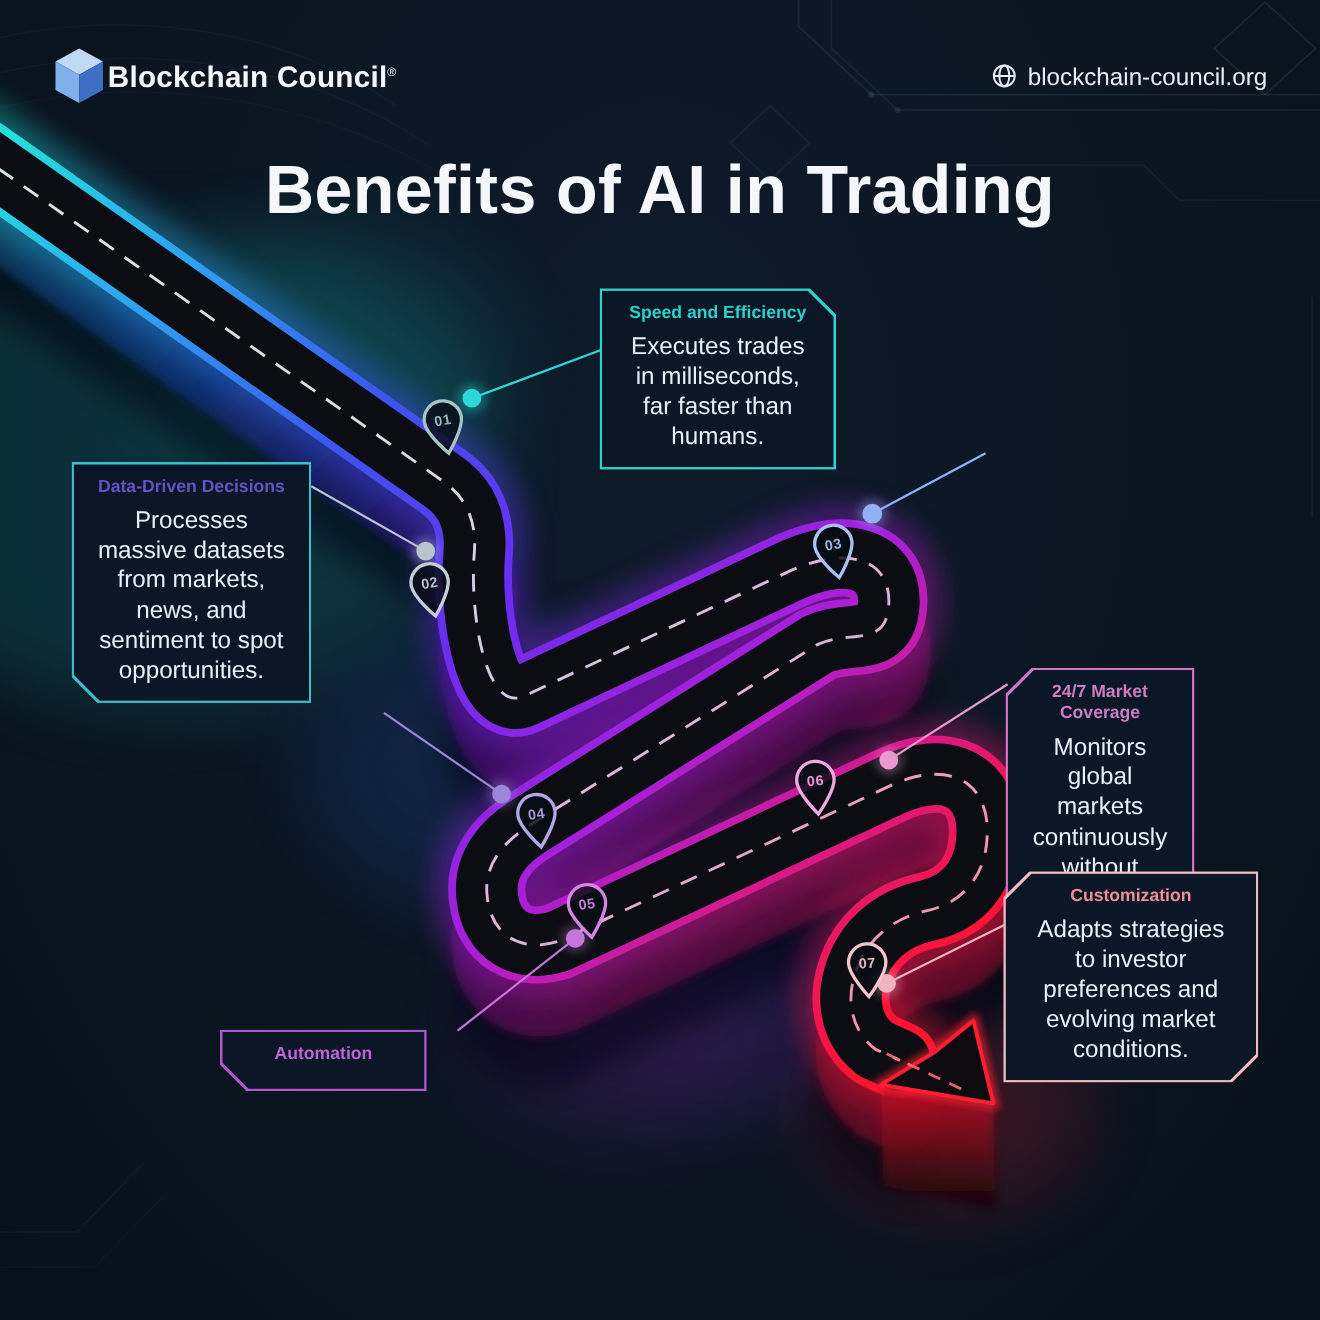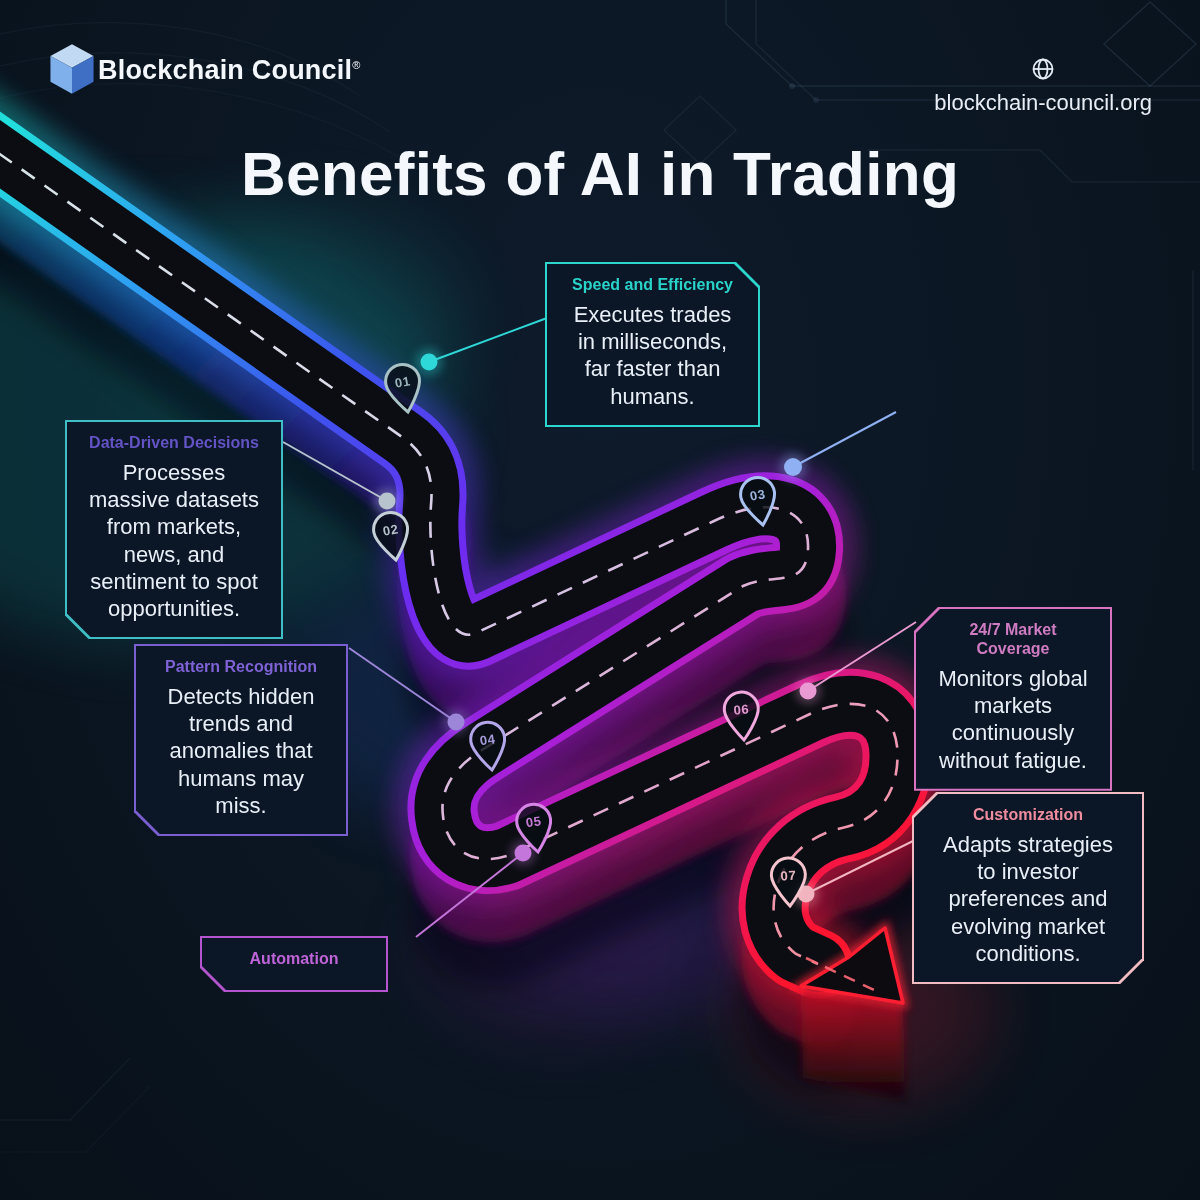--- a/index.html
+++ b/index.html
@@ -3,21 +3,21 @@
 <meta charset="utf-8">
 <style>
   html,body{margin:0;padding:0;background:#05080d;}
   .stage{position:relative;width:1200px;height:1200px;overflow:hidden;
          background:radial-gradient(ellipse at 50% 32%, #0e1b2b 0%, #0b1622 55%, #081019 100%);
          font-family:"Liberation Sans","DejaVu Sans",sans-serif;}
   .stage svg.scene{position:absolute;inset:0;z-index:1;}
   .hdr{position:absolute;top:42px;left:46px;display:flex;align-items:center;z-index:3;}
   .brand{color:#f4f7fb;font-size:27px;font-weight:700;letter-spacing:.2px;}
   .brand sup{font-size:11px;font-weight:400;vertical-align:super;}
-  .site{position:absolute;top:57px;right:48px;display:flex;align-items:center;gap:9px;z-index:3;flex-direction:column;}
+  .site{position:absolute;top:57px;right:48px;display:flex;gap:9px;z-index:3;}
   .site .txt{color:#e9eef6;font-size:22px;font-weight:500;}
   .title{position:absolute;top:138px;left:0;width:100%;text-align:center;z-index:3;
          color:#f4f7fb;font-size:62px;font-weight:700;letter-spacing:.3px;margin:0;}
   
   .callout{position:absolute;z-index:4;background:var(--ac);}
   .callout .inner{position:relative;margin:2px;background:#0b1726;padding:12px 20px 15px;text-align:center;}
   .ct{color:var(--ti);font-size:16px;line-height:1.18;font-weight:700;margin-bottom:6px;}
   .cb{color:#e9eff7;font-size:22px;line-height:1.24;}
   .cut-tr{clip-path:polygon(0 0, calc(100% - 24px) 0, 100% 24px, 100% 100%, 0 100%);}
   .cut-bl{clip-path:polygon(0 0, 100% 0, 100% 100%, 24px 100%, 0 calc(100% - 24px));}
@@ -226,34 +226,28 @@
   </div>
 
   <div class="callout cut-bl" style="left:65px;top:420px;width:218px;--ac:#3fbec6;--ti:#6353c5;">
     <div class="inner cut-bl">
       <div class="ct">Data-Driven Decisions</div>
       <div class="cb">Processes massive datasets from markets, news, and sentiment to spot opportunities.</div>
     </div>
   </div>
 
 
-  <div class="callout cut-bl" style="left:134px;top:644px;width:214px;--ac:#7a5fd0;--ti:#7e62d6;">
-    <div class="inner cut-bl">
-      <div class="ct">Pattern Recognition</div>
-      <div class="cb">Detects hidden trends and anomalies that humans may miss.</div>
-    </div>
-  </div>
 
   <div class="callout cut-bl" style="left:200px;top:936px;width:188px;--ac:#b455cf;--ti:#bf63d9;">
     <div class="inner cut-bl">
       <div class="ct">Automation</div>
     </div>
   </div>
 
-  <div class="callout cut-tl" style="left:914px;top:607px;width:198px;--ac:#d873c2;--ti:#cf7cc2;">
+  <div class="callout cut-tl" style="left:914px;top:607px;width:172px;--ac:#d873c2;--ti:#cf7cc2;">
     <div class="inner cut-tl">
       <div class="ct">24/7 Market Coverage</div>
       <div class="cb">Monitors global markets continuously without fatigue.</div>
     </div>
   </div>
 
   <div class="callout cut-tl-br" style="left:912px;top:792px;width:232px;--ac:#f2bdc2;--ti:#ee8d9d;">
     <div class="inner cut-tl-br">
       <div class="ct">Customization</div>
       <div class="cb">Adapts strategies to investor preferences and evolving market conditions.</div>

